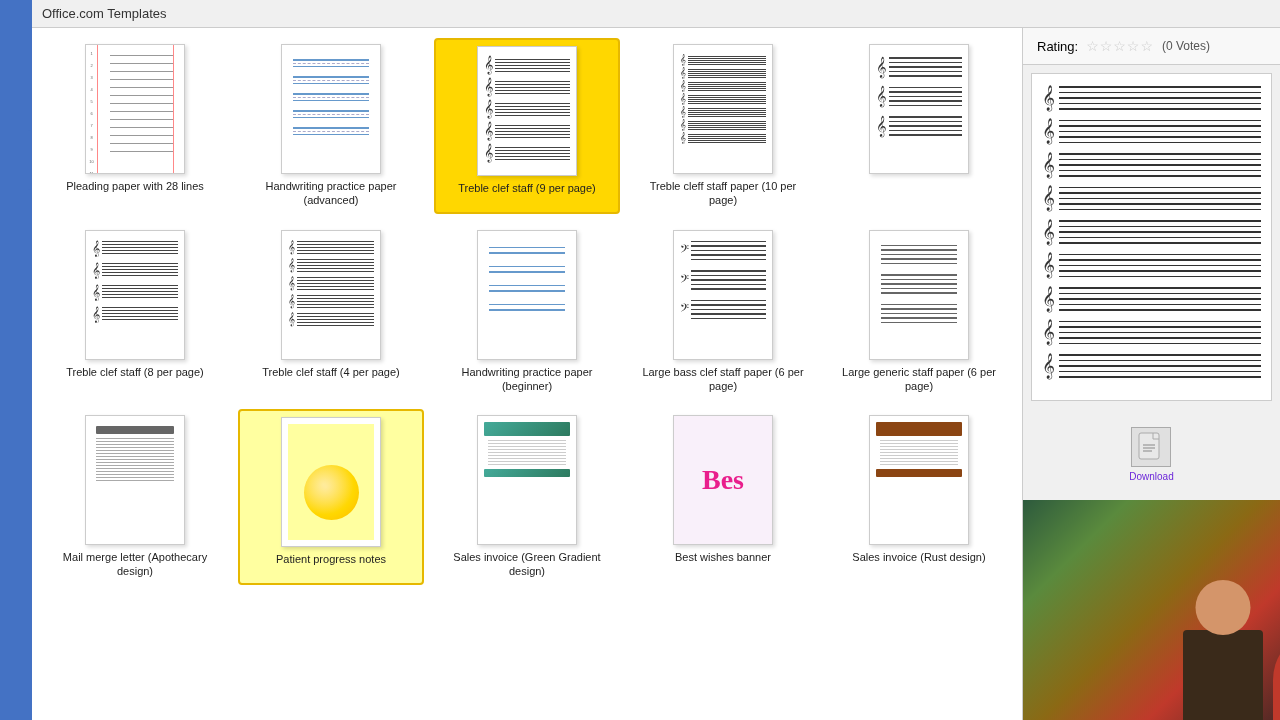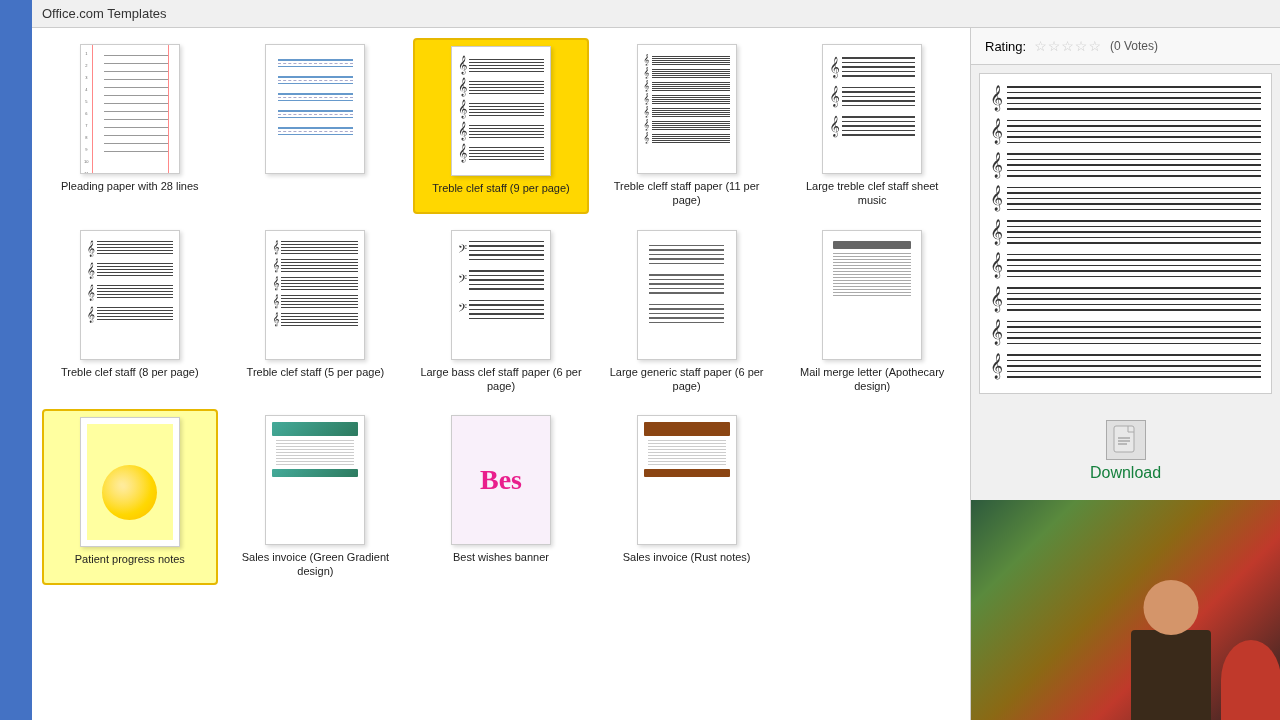--- a/index.html
+++ b/index.html
@@ -119,21 +119,21 @@
       font-size: 11px;
       text-align: center;
       color: #222;
       margin-top: 5px;
       line-height: 1.3;
     }
     .thumb-line { height: 1px; background: #999; width: 90%; margin: 0 auto; }
 
     
     .right-panel {
-      width: 310px;
+      width: 258px;
       flex-shrink: 0;
       background: #f0f0f0;
       border-left: 1px solid #ccc;
       display: flex;
       flex-direction: column;
     }
 
     .rating-section {
       padding: 10px 14px;
       border-bottom: 1px solid #ccc;
@@ -178,22 +178,22 @@
       width: 40px;
       height: 40px;
       background: #e0e0e0;
       border: 1px solid #aaa;
       display: flex;
       align-items: center;
       justify-content: center;
       font-size: 20px;
     }
     .download-label {
-      font-size: 16px;
-      color: #15803d;
+      font-size: 10px;
+      color: #6d28d9;
     }
 
     .webcam-area {
       width: 310px;
       height: 220px;
       flex-shrink: 0;
       background: #1a1a1a;
       overflow: hidden;
       position: relative;
     }
@@ -281,20 +281,21 @@
                 <div style="height:1px; border-top:1px dashed #aac; width:88%; margin: 0 auto;"></div>
                 <div style="height:1.5px; background:#6699cc; width:88%; margin: 0 auto;"></div>
               </div>
               <div style="display:flex; flex-direction:column; gap:2px;">
                 <div style="height:1.5px; background:#6699cc; width:88%; margin: 0 auto;"></div>
                 <div style="height:1px; border-top:1px dashed #aac; width:88%; margin: 0 auto;"></div>
                 <div style="height:1.5px; background:#6699cc; width:88%; margin: 0 auto;"></div>
               </div>
             </div>
           </div>
+          <span class="template-label">Handwriting practice paper (advanced)</span>
         </div>
 
         <div class="template-item selected">
           <div class="template-thumb" style="background:#fff;">
             <div style="display:flex; flex-direction:column; gap:6px; margin-top:4px;">
               <div style="display:flex; align-items:center; gap:2px;">
                 <span style="font-size:16px; color:#333; line-height:1;">𝄞</span>
                 <div style="flex:1; display:flex; flex-direction:column; gap:2px;">
                   <div style="height:1px; background:#444;"></div>
                   <div style="height:1px; background:#444;"></div>
@@ -416,21 +417,21 @@
                 <div style="flex:1; display:flex; flex-direction:column; gap:1px;">
                   <div style="height:1px; background:#444;"></div>
                     <div style="height:1px; background:#444;"></div>
                   <div style="height:1px; background:#444;"></div>
                     <div style="height:1px; background:#444;"></div>
                   <div style="height:1px; background:#444;"></div>
                 </div>
               </div>
             </div>
           </div>
-          <span class="template-label">Treble cleff staff paper (11 per page)</span>
+          <span class="template-label">Treble cleff staff paper (10 per page)</span>
         </div>
 
         <div class="template-item">
           <div class="template-thumb">
             <div style="display:flex; flex-direction:column; gap:10px; margin-top:6px;">
               <div style="display:flex; align-items:center; gap:2px;">
                 <span style="font-size:18px; color:#333; line-height:1;">𝄞</span>
                 <div style="flex:1; display:flex; flex-direction:column; gap:3px;">
                   <div style="height:1.5px; background:#444;"></div>
                     <div style="height:1.5px; background:#444;"></div>
@@ -454,21 +455,20 @@
                 <div style="flex:1; display:flex; flex-direction:column; gap:3px;">
                   <div style="height:1.5px; background:#444;"></div>
                     <div style="height:1.5px; background:#444;"></div>
                   <div style="height:1.5px; background:#444;"></div>
                     <div style="height:1.5px; background:#444;"></div>
                   <div style="height:1.5px; background:#444;"></div>
                 </div>
               </div>
             </div>
           </div>
-          <span class="template-label">Large treble clef staff sheet music</span>
         </div>
 
         <div class="template-item">
           <div class="template-thumb">
             <div style="display:flex; flex-direction:column; gap:8px; margin-top:4px;">
               <div style="display:flex; align-items:center; gap:2px;">
                 <span style="font-size:14px; color:#333; line-height:1;">𝄞</span>
                 <div style="flex:1; display:flex; flex-direction:column; gap:2px;">
                   <div style="height:1px; background:#444;"></div>
                     <div style="height:1px; background:#444;"></div>
@@ -560,23 +560,46 @@
                 <div style="flex:1; display:flex; flex-direction:column; gap:2px;">
                   <div style="height:1px; background:#444;"></div>
                     <div style="height:1px; background:#444;"></div>
                   <div style="height:1px; background:#444;"></div>
                     <div style="height:1px; background:#444;"></div>
                   <div style="height:1px; background:#444;"></div>
                 </div>
               </div>
             </div>
           </div>
-          <span class="template-label">Treble clef staff (5 per page)</span>
-        </div>
-
+          <span class="template-label">Treble clef staff (4 per page)</span>
+        </div>
+
+        <div class="template-item">
+          <div class="template-thumb">
+            <div style="display:flex; flex-direction:column; gap:12px; margin-top:10px;">
+              <div style="display:flex; flex-direction:column; gap:4px;">
+                <div style="height:1.5px; background:#6699cc; width:88%; margin: 0 auto;"></div>
+                <div style="height:1.5px; background:#6699cc; width:88%; margin: 0 auto;"></div>
+              </div>
+              <div style="display:flex; flex-direction:column; gap:4px;">
+                <div style="height:1.5px; background:#6699cc; width:88%; margin: 0 auto;"></div>
+                <div style="height:1.5px; background:#6699cc; width:88%; margin: 0 auto;"></div>
+              </div>
+              <div style="display:flex; flex-direction:column; gap:4px;">
+                <div style="height:1.5px; background:#6699cc; width:88%; margin: 0 auto;"></div>
+                <div style="height:1.5px; background:#6699cc; width:88%; margin: 0 auto;"></div>
+              </div>
+              <div style="display:flex; flex-direction:column; gap:4px;">
+                <div style="height:1.5px; background:#6699cc; width:88%; margin: 0 auto;"></div>
+                <div style="height:1.5px; background:#6699cc; width:88%; margin: 0 auto;"></div>
+              </div>
+            </div>
+          </div>
+          <span class="template-label">Handwriting practice paper (beginner)</span>
+        </div>
 
         <div class="template-item">
           <div class="template-thumb">
             <div style="display:flex; flex-direction:column; gap:10px; margin-top:4px;">
               <div style="display:flex; align-items:center; gap:2px;">
                 <span style="font-size:14px; color:#333; line-height:1;">𝄢</span>
                 <div style="flex:1; display:flex; flex-direction:column; gap:3px;">
                   <div style="height:1.5px; background:#444;"></div>
                     <div style="height:1.5px; background:#444;"></div>
                   <div style="height:1.5px; background:#444;"></div>
@@ -710,21 +733,21 @@
               <div style="height:1px; background:#ccc; margin:2px 4px;"></div>
               <div style="height:1px; background:#ccc; margin:2px 4px;"></div>
               <div style="height:1px; background:#ccc; margin:2px 4px;"></div>
               <div style="height:1px; background:#ccc; margin:2px 4px;"></div>
               <div style="height:1px; background:#ccc; margin:2px 4px;"></div>
               <div style="height:1px; background:#ccc; margin:2px 4px;"></div>
               <div style="height:1px; background:#ccc; margin:2px 4px;"></div>
               <div style="height:8px; background:#8b4513; margin-top:4px; border-radius:1px;"></div>
             </div>
           </div>
-          <span class="template-label">Sales invoice (Rust notes)</span>
+          <span class="template-label">Sales invoice (Rust design)</span>
         </div>
 
       </div>
     </div>
 
     <div class="right-panel">
       <div class="rating-section">
         <div class="rating-row">
           <span>Rating:</span>
           <span class="stars">☆☆☆☆☆</span>

